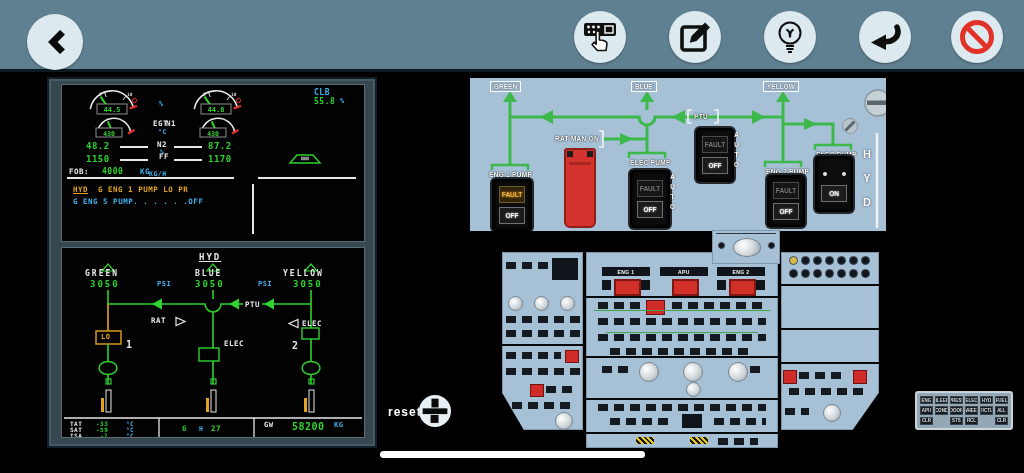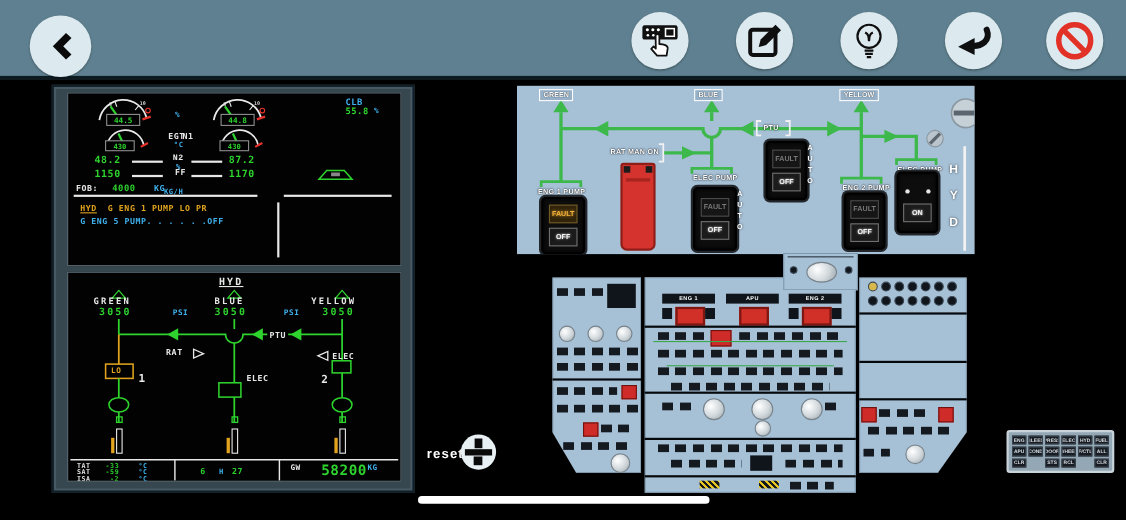--- a/index.html
+++ b/index.html
@@ -153,21 +153,21 @@
       <line x1="44" y1="18.5" x2="50.5" y2="15" stroke="#e8332c" stroke-width="2"></line>
       <line x1="30" y1="20" x2="23.7" y2="6.4" stroke="#2ed32e" stroke-width="2"></line>
       <rect x="12" y="13" width="26" height="9" fill="#000" stroke="#8f8f8f" stroke-width="1"></rect>
       <text x="25" y="20.5" text-anchor="middle" font-size="6.5" fill="#2ed32e">430</text>
     </svg>
     <span class="abs et w" style="left:91px;top:34px;font-size:7.5px;">EGT</span>
     <span class="abs et c" style="left:96px;top:43px;font-size:6.5px;">°C</span>
 
     <span class="abs et g" style="left:24px;top:56px;font-size:9px;">48.2</span>
     <div class="abs hline" style="left:58px;top:61px;width:28px;"></div>
-    <span class="abs et w" style="left:95px;top:55px;font-size:7.5px;font-family:Liberation Mono, monospace;">N2</span>
+    <span class="abs et w" style="left:95px;top:55px;font-size:7.5px;">N2</span>
     <span class="abs et c" style="left:98px;top:63px;font-size:6.5px;">%</span>
     <div class="abs hline" style="left:112px;top:61px;width:28px;"></div>
     <span class="abs et g" style="left:146px;top:56px;font-size:9px;">87.2</span>
 
     <span class="abs et g" style="left:24px;top:69px;font-size:9px;">1150</span>
     <div class="abs hline" style="left:58px;top:74px;width:28px;"></div>
     <span class="abs et w" style="left:97px;top:67px;font-size:7.5px;">FF</span>
     <span class="abs et c" style="left:87px;top:85px;font-size:6.5px;">KG/H</span>
     <div class="abs hline" style="left:112px;top:74px;width:28px;"></div>
     <span class="abs et g" style="left:146px;top:69px;font-size:9px;">1170</span>
@@ -263,21 +263,21 @@
     <span class="abs et w" style="left:8px;top:177.5px;font-size:6px;">SAT</span>
     <span class="abs et g" style="left:34px;top:177.5px;font-size:6px;">-59</span>
     <span class="abs et c" style="left:64px;top:177.5px;font-size:6px;">°C</span>
     <span class="abs et w" style="left:8px;top:183.5px;font-size:6px;">ISA</span>
     <span class="abs et g" style="left:38px;top:183.5px;font-size:6px;">-2</span>
     <span class="abs et c" style="left:64px;top:183.5px;font-size:6px;">°C</span>
     <span class="abs et g" style="left:120px;top:176px;font-size:7.5px;">6</span>
     <span class="abs et c" style="left:137px;top:176.5px;font-size:6.5px;">H</span>
     <span class="abs et g" style="left:149px;top:176px;font-size:7.5px;">27</span>
     <span class="abs et w" style="left:202px;top:173px;font-size:7px;">GW</span>
-    <span class="abs et g" style="left:230px;top:173px;font-size:13px;">58200</span>
+    <span class="abs et g" style="left:230px;top:173px;font-size:10px;">58200</span>
     <span class="abs et c" style="left:272px;top:173px;font-size:7px;">KG</span>
   </div>
 
   <div class="abs hydpanel" style="left:470px;top:78px;width:416px;height:153px;overflow:hidden;">
 
     <svg class="abs" style="left:0;top:0;" width="416" height="153" viewBox="0 0 416 153">
 
       <path d="M40 39 H169 A8 8 0 0 0 185 39 H313" fill="none" stroke="#3db84b" stroke-width="3"></path>
 
       <line x1="40" y1="24" x2="40" y2="88" stroke="#3db84b" stroke-width="3"></line>

